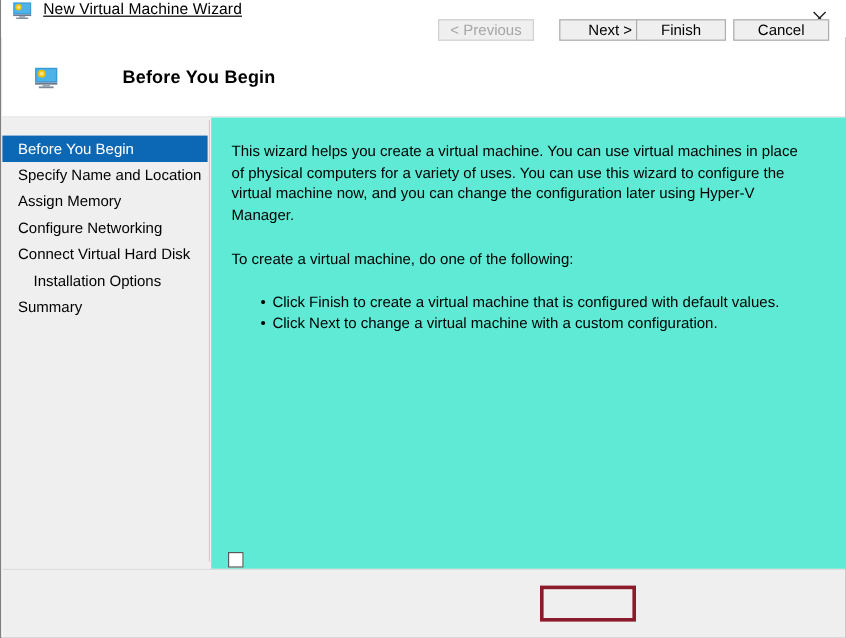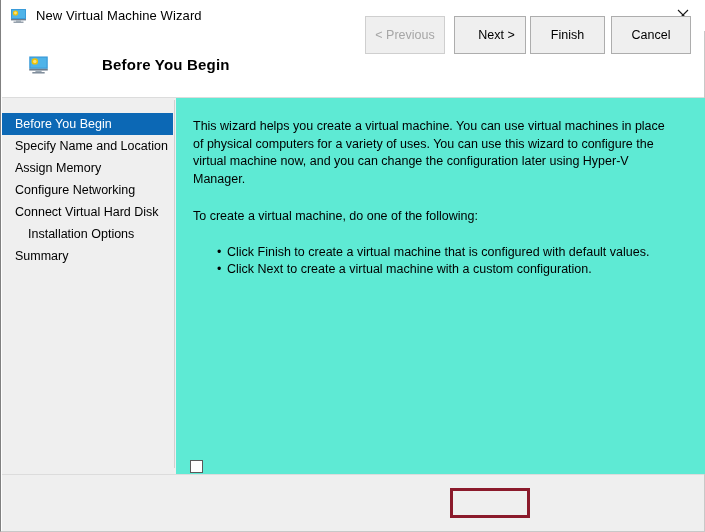--- a/index.html
+++ b/index.html
@@ -26,21 +26,22 @@
   }
 
   
   #titlebar {
     position: absolute;
     left: 0; top: 0;
     width: 704px;
     height: 31px;
     background: #ffffff;
     display: flex;
-    align-items: center;
+    align-items: flex-start;
+    text-decoration: underline;
   }
   #titlebar-icon {
     width: 17px;
     height: 17px;
     margin-left: 9px;
     margin-right: 9px;
     flex: 0 0 auto;
     position: relative;
   }
   .monitor-icon {
@@ -227,40 +228,40 @@
     position: absolute;
     left: 1px;
     top: 475px;
     width: 702px;
     height: 56px;
     background: #efefef;
   }
   .wiz-button {
     position: absolute;
     top: 16px;
-    height: 38px;
+    height: 18px;
     background: #efefef;
     border: 1px solid #adadad;
     box-sizing: border-box;
     font-family: "Liberation Sans", sans-serif;
     font-size: 12.5px;
     color: #000000;
     display: flex;
     align-items: center;
     justify-content: center;
     cursor: default;
     padding: 0;
   }
   .wiz-button.disabled {
     color: #a6a6a6;
     border-color: #cfcfcf;
     background: #efefef;
   }
   #btn-previous { left: 364px; width: 80px; }
-  #btn-next     { left: 453px; width: 72px; padding-left: 13px; }
+  #btn-next     { left: 465px; width: 72px; padding-left: 13px; }
   #btn-finish   { left: 529px; width: 75px; }
   #btn-cancel   { left: 610px; width: 80px; }
 
   #next-highlight {
     position: absolute;
     left: 449px;
     top: 488px;
     width: 80px;
     height: 30px;
     border: 3px solid #8b1a2b;
@@ -321,21 +322,21 @@
       <div class="nav-item indented">Installation Options</div>
       <div class="nav-item">Summary</div>
     </div>
     <div id="sidebar-divider"></div>
 
     <div id="main-panel">
       <p id="intro-paragraph">This wizard helps you create a virtual machine. You can use virtual machines in place of physical computers for a variety of uses. You can use this wizard to configure the virtual machine now, and you can change the configuration later using Hyper-V Manager.</p>
       <p id="action-lead">To create a virtual machine, do one of the following:</p>
       <ul id="action-list">
         <li>Click Finish to create a virtual machine that is configured with default values.</li>
-        <li>Click Next to create a virtual machine with a custom configuration.</li>
+        <li>Click Next to change a virtual machine with a custom configuration.</li>
       </ul>
     </div>
   </div>
 
   <div id="checkbox-row">
     <span id="checkbox-box"></span>
     <span id="checkbox-label">Do not show this page again</span>
   </div>
 
   <div id="footer-rule"></div>

